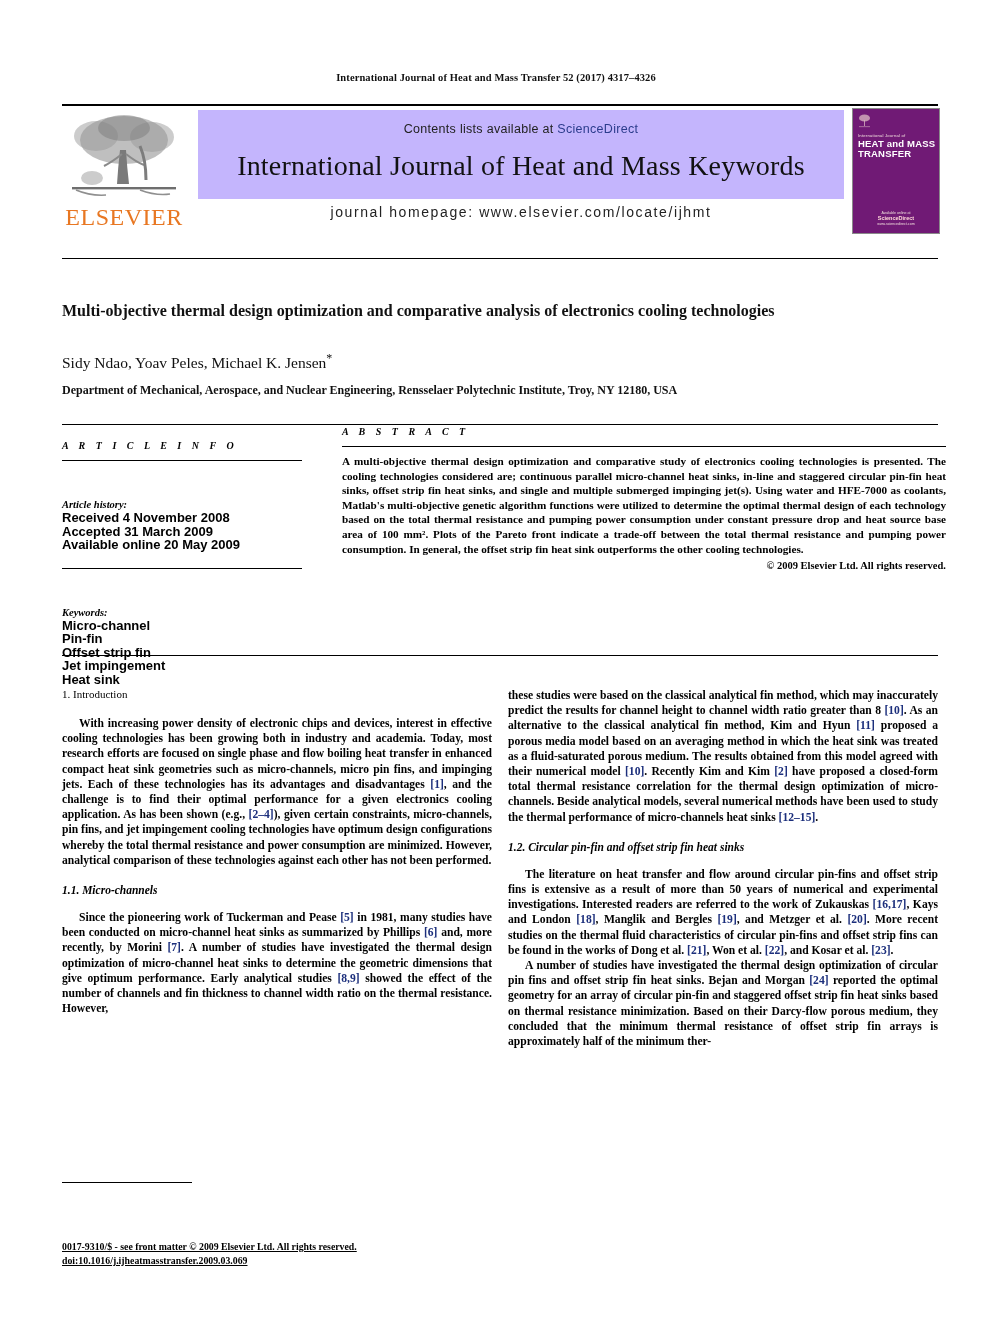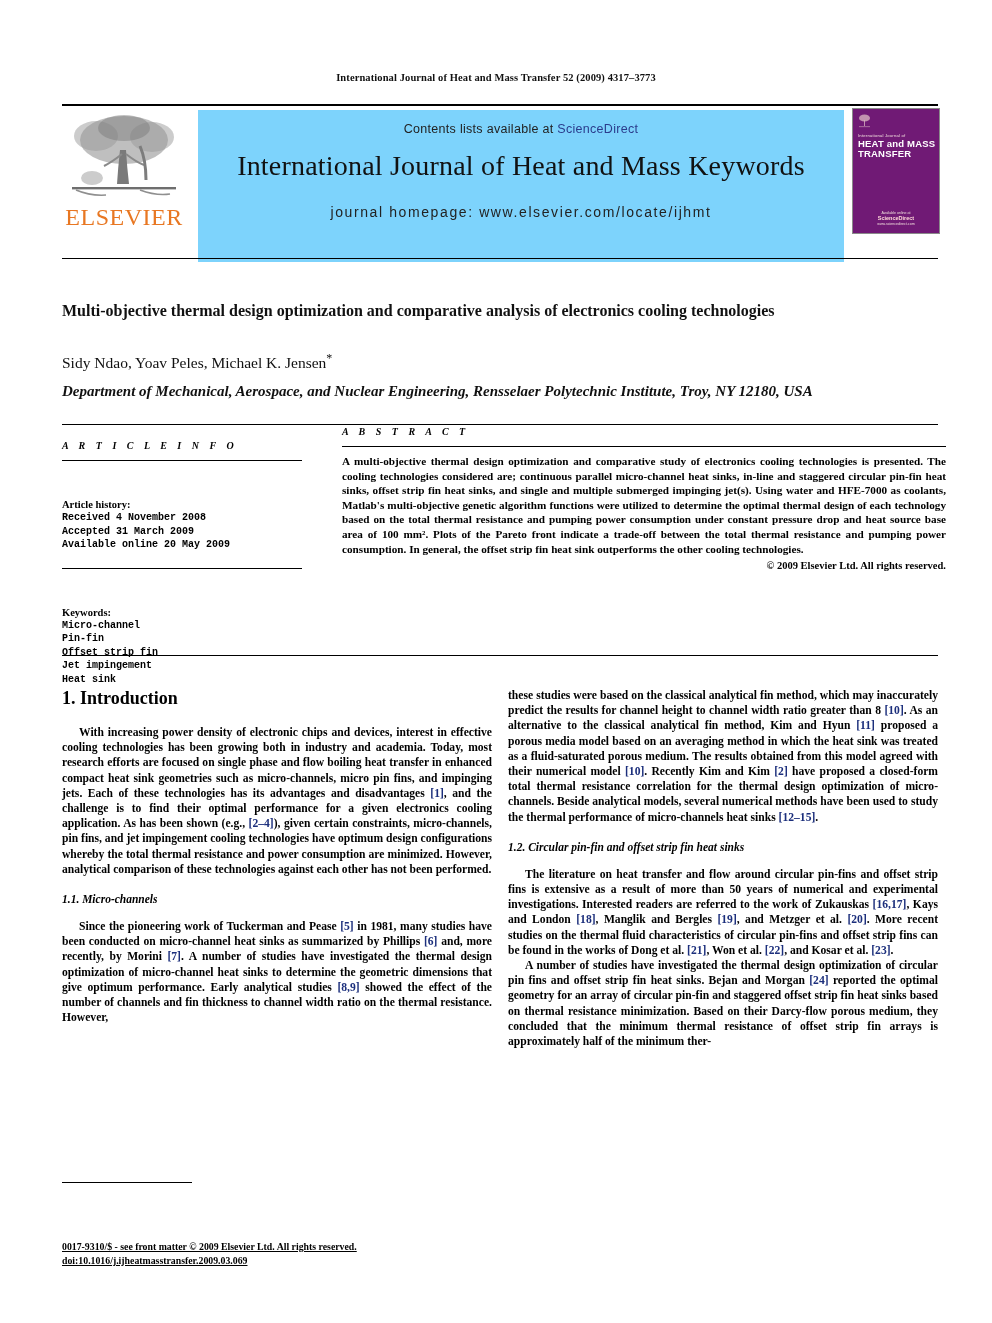--- a/index.html
+++ b/index.html
@@ -63,22 +63,22 @@
     text-align: center;
     font-family: "Liberation Serif", serif;
     font-size: 24px;
     letter-spacing: 0.5px;
     color: #e87722;
   }
   .journal-band {
     position: absolute;
     left: 136px; top: 6px;
     width: 646px;
-    height: 152px;
-    background: #7dd3fc;
+    height: 89px;
+    background: #c4b5fd;
   }
   .contents-line {
     position: absolute;
     left: 0; top: 12px;
     width: 646px;
     text-align: center;
     font-family: "Liberation Sans", sans-serif;
     font-size: 12.5px;
     color: #222;
     letter-spacing: 0.3px;
@@ -186,23 +186,22 @@
   }
   .corr-star {
     font-size: 12px;
     vertical-align: super;
   }
   .affiliation {
     position: absolute;
     left: 62px; top: 383px;
     width: 860px;
     font-family: "Liberation Serif", serif;
-    font-style: italic;
-    font-weight: bold;
-    font-size: 15px;
+    font-weight: bold;
+    font-size: 12px;
     color: #111;
   }
 
   
   .band-rule-top {
     position: absolute;
     left: 62px; top: 424px;
     width: 876px;
     height: 1px;
     background: #000;
@@ -231,30 +230,31 @@
     width: 240px;
     height: 1px;
     background: #000;
     margin: 9px 0 7px 0;
   }
   .thin-rule.abs {
     width: 604px;
   }
   .info-label {
     font-family: "Liberation Serif", serif;
+    font-style: italic;
     font-weight: bold;
     font-size: 10.5px;
     color: #000;
     margin-bottom: 1px;
     margin-top: 38px;
   }
   .info-line {
-    font-family: Liberation Mono, monospace;
-    font-weight: bold;
-    font-size: 10px;
+    font-family: Liberation Sans, sans-serif;
+    font-weight: bold;
+    font-size: 13px;
     line-height: 13.5px;
     color: #000;
   }
 
   .abstract-col {
     position: absolute;
     left: 342px; top: 426px;
     width: 604px;
   }
   .abstract-text {
@@ -280,22 +280,22 @@
     left: 62px; top: 688px;
     width: 430px;
   }
   .col-right {
     position: absolute;
     left: 508px; top: 688px;
     width: 430px;
   }
   .h1 {
     font-family: "Liberation Serif", serif;
-    font-weight: bold;
-    font-size: 18px;
+    font-weight: normal;
+    font-size: 11px;
     color: #000;
     margin: 0 0 16px 0;
   }
   .h2 {
     font-family: "Liberation Serif", serif;
     font-weight: bold;
     font-style: italic;
     font-size: 11.5px;
     color: #000;
     margin: 16px 0 14px 0;
@@ -345,21 +345,21 @@
     line-height: 13.5px;
     color: #000;
     text-decoration: underline;
   }
 </style>
 </head>
 <body>
 
 <div class="page">
 
-  <div class="running-head">International Journal of Heat and Mass Transfer 52 (2009) 4317–3773</div>
+  <div class="running-head">International Journal of Heat and Mass Transfer 52 (2017) 4317–4326</div>
 
   <div class="masthead">
     <div class="masthead-rule"></div>
 
     <div class="elsevier-logo">
       <svg class="tree-svg" width="124" height="92" viewBox="0 0 124 92">
         <g fill="#6e6e6e">
           <ellipse cx="62" cy="30" rx="44" ry="24" fill="#8a8a8a" opacity="0.55"></ellipse>
           <ellipse cx="34" cy="26" rx="22" ry="15" fill="#9a9a9a" opacity="0.5"></ellipse>
           <ellipse cx="90" cy="27" rx="22" ry="15" fill="#9a9a9a" opacity="0.5"></ellipse>

